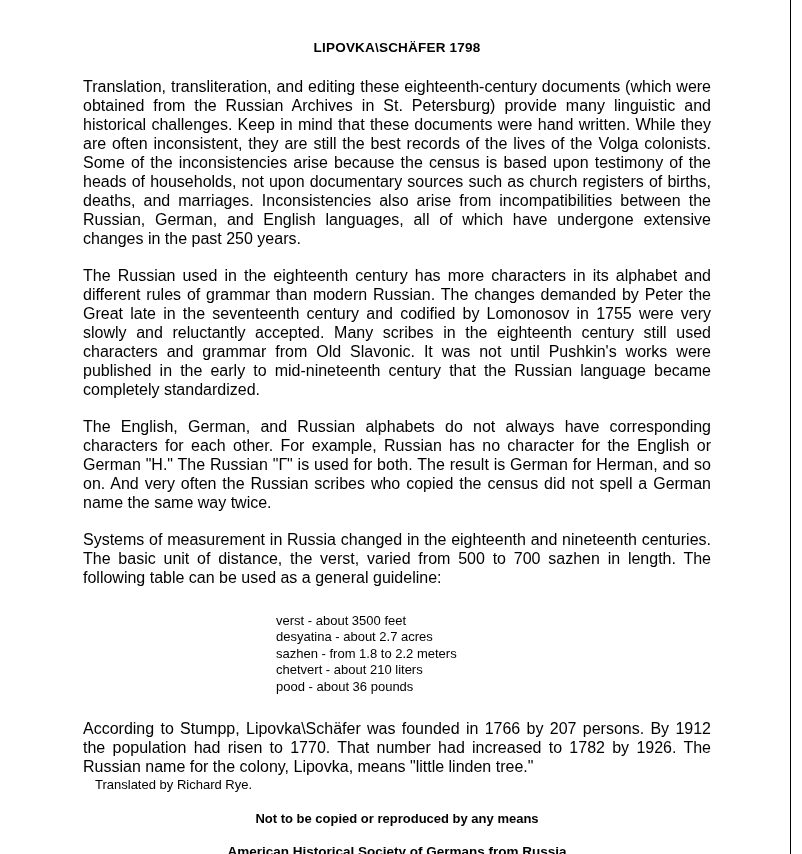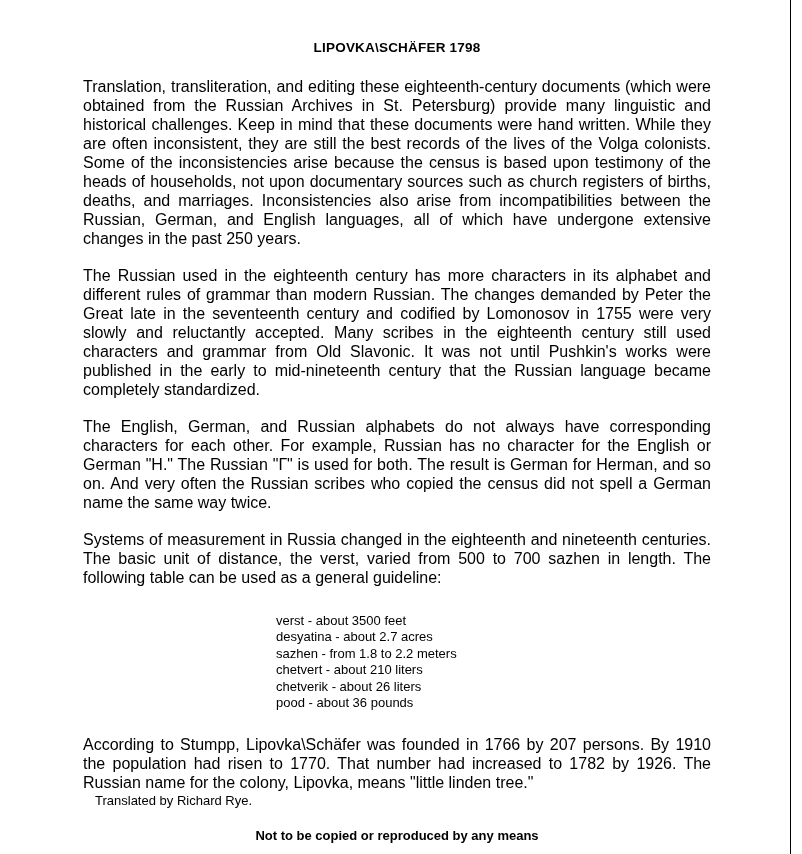--- a/index.html
+++ b/index.html
@@ -107,25 +107,24 @@
     <p class="body-par">Translation, transliteration, and editing these eighteenth-century documents (which were obtained from the Russian Archives in St. Petersburg) provide many linguistic and historical challenges. Keep in mind that these documents were hand written. While they are often inconsistent, they are still the best records of the lives of the Volga colonists. Some of the inconsistencies arise because the census is based upon testimony of the heads of households, not upon documentary sources such as church registers of births, deaths, and marriages. Inconsistencies also arise from incompatibilities between the Russian, German, and English languages, all of which have undergone extensive changes in the past 250 years.</p>
     <p class="body-par">The Russian used in the eighteenth century has more characters in its alphabet and different rules of grammar than modern Russian. The changes demanded by Peter the Great late in the seventeenth century and codified by Lomonosov in 1755 were very slowly and reluctantly accepted. Many scribes in the eighteenth century still used characters and grammar from Old Slavonic. It was not until Pushkin's works were published in the early to mid-nineteenth century that the Russian language became completely standardized.</p>
     <p class="body-par">The English, German, and Russian alphabets do not always have corresponding characters for each other. For example, Russian has no character for the English or German "H." The Russian "Г" is used for both. The result is German for Herman, and so on. And very often the Russian scribes who copied the census did not spell a German name the same way twice.</p>
     <p class="body-par">Systems of measurement in Russia changed in the eighteenth and nineteenth centuries. The basic unit of distance, the verst, varied from 500 to 700 sazhen in length. The following table can be used as a general guideline:</p>
 
     <div class="measures">
       <div>verst - about 3500 feet</div>
       <div>desyatina - about 2.7 acres</div>
       <div>sazhen - from 1.8 to 2.2 meters</div>
       <div>chetvert - about 210 liters</div>
-      <div>chetverik - about 26 liters</div>
       <div>pood - about 36 pounds</div>
     </div>
 
-    <p class="body-par">According to Stumpp, Lipovka\Schäfer was founded in 1766 by 207 persons. By 1910 the population had risen to 1770. That number had increased to 1782 by 1926. The Russian name for the colony, Lipovka, means "little linden tree."</p>
+    <p class="body-par">According to Stumpp, Lipovka\Schäfer was founded in 1766 by 207 persons. By 1912 the population had risen to 1770. That number had increased to 1782 by 1926. The Russian name for the colony, Lipovka, means "little linden tree."</p>
 
     <div class="simple-line">Translated by Richard Rye.</div>
 
     <div class="notice">Not to be copied or reproduced by any means</div>
 
     <div class="org-block">
       <div class="org-name">American Historical Society of Germans from Russia</div>
       <div class="org-line">631 D Street</div>
       <div class="org-line">Lincoln, NE 36363-1199</div>
     </div>

